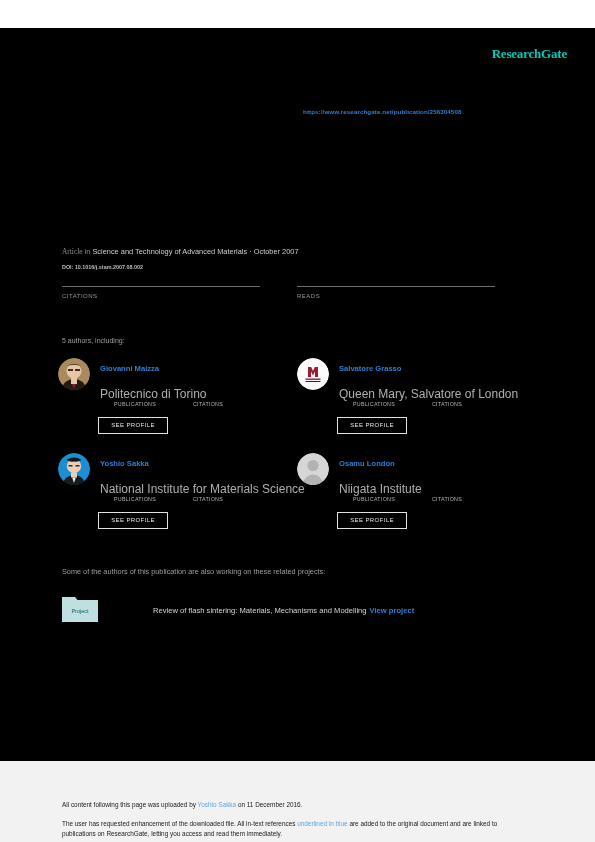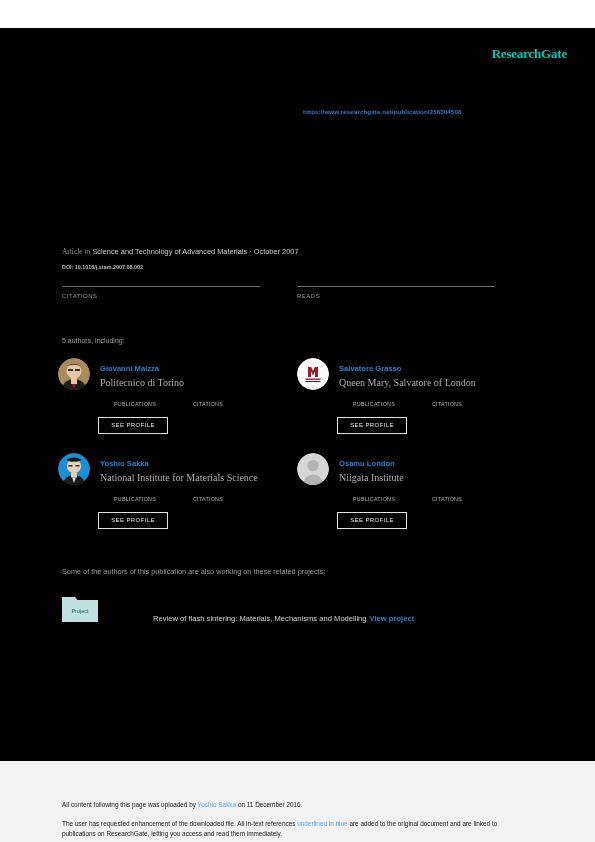--- a/index.html
+++ b/index.html
@@ -139,25 +139,24 @@
     position: absolute;
     left: 42px; top: 9px;
     font-size: 7.6px;
     font-weight: bold;
     color: #2f7fd0;
     white-space: nowrap;
     text-align: right;
   }
   .author-affil {
     position: absolute;
-    left: 42px; top: 22px;
-    font-size: 10px;
+    left: 42px; top: 32px;
+    font-size: 12px;
     color: #b0b0b0;
     white-space: nowrap;
-    font-family: Liberation Serif, serif;
   }
 
   .metric {
     position: absolute;
     top: 38px;
     text-align: center;
   }
   .metric.pubs  { left: 42px;  width: 70px; }
   .metric.cites { left: 120px; width: 60px; }
   .metric .m-num {
@@ -205,21 +204,21 @@
     width: 460px; height: 32px;
   }
   .project-icon {
     position: absolute;
     left: 0; top: 0;
     width: 36px; height: 28px;
   }
   .project-icon svg { display: block; }
   .project-title {
     position: absolute;
-    left: 47px; top: 20px;
+    left: 47px; top: 12px;
     font-size: 7.6px;
     color: #d5d5d5;
     white-space: nowrap;
     padding-left: 44px;
   }
   .project-link {
     font-size: 7.6px;
     font-weight: bold;
     color: #2f7fd0;
     text-decoration: none;

